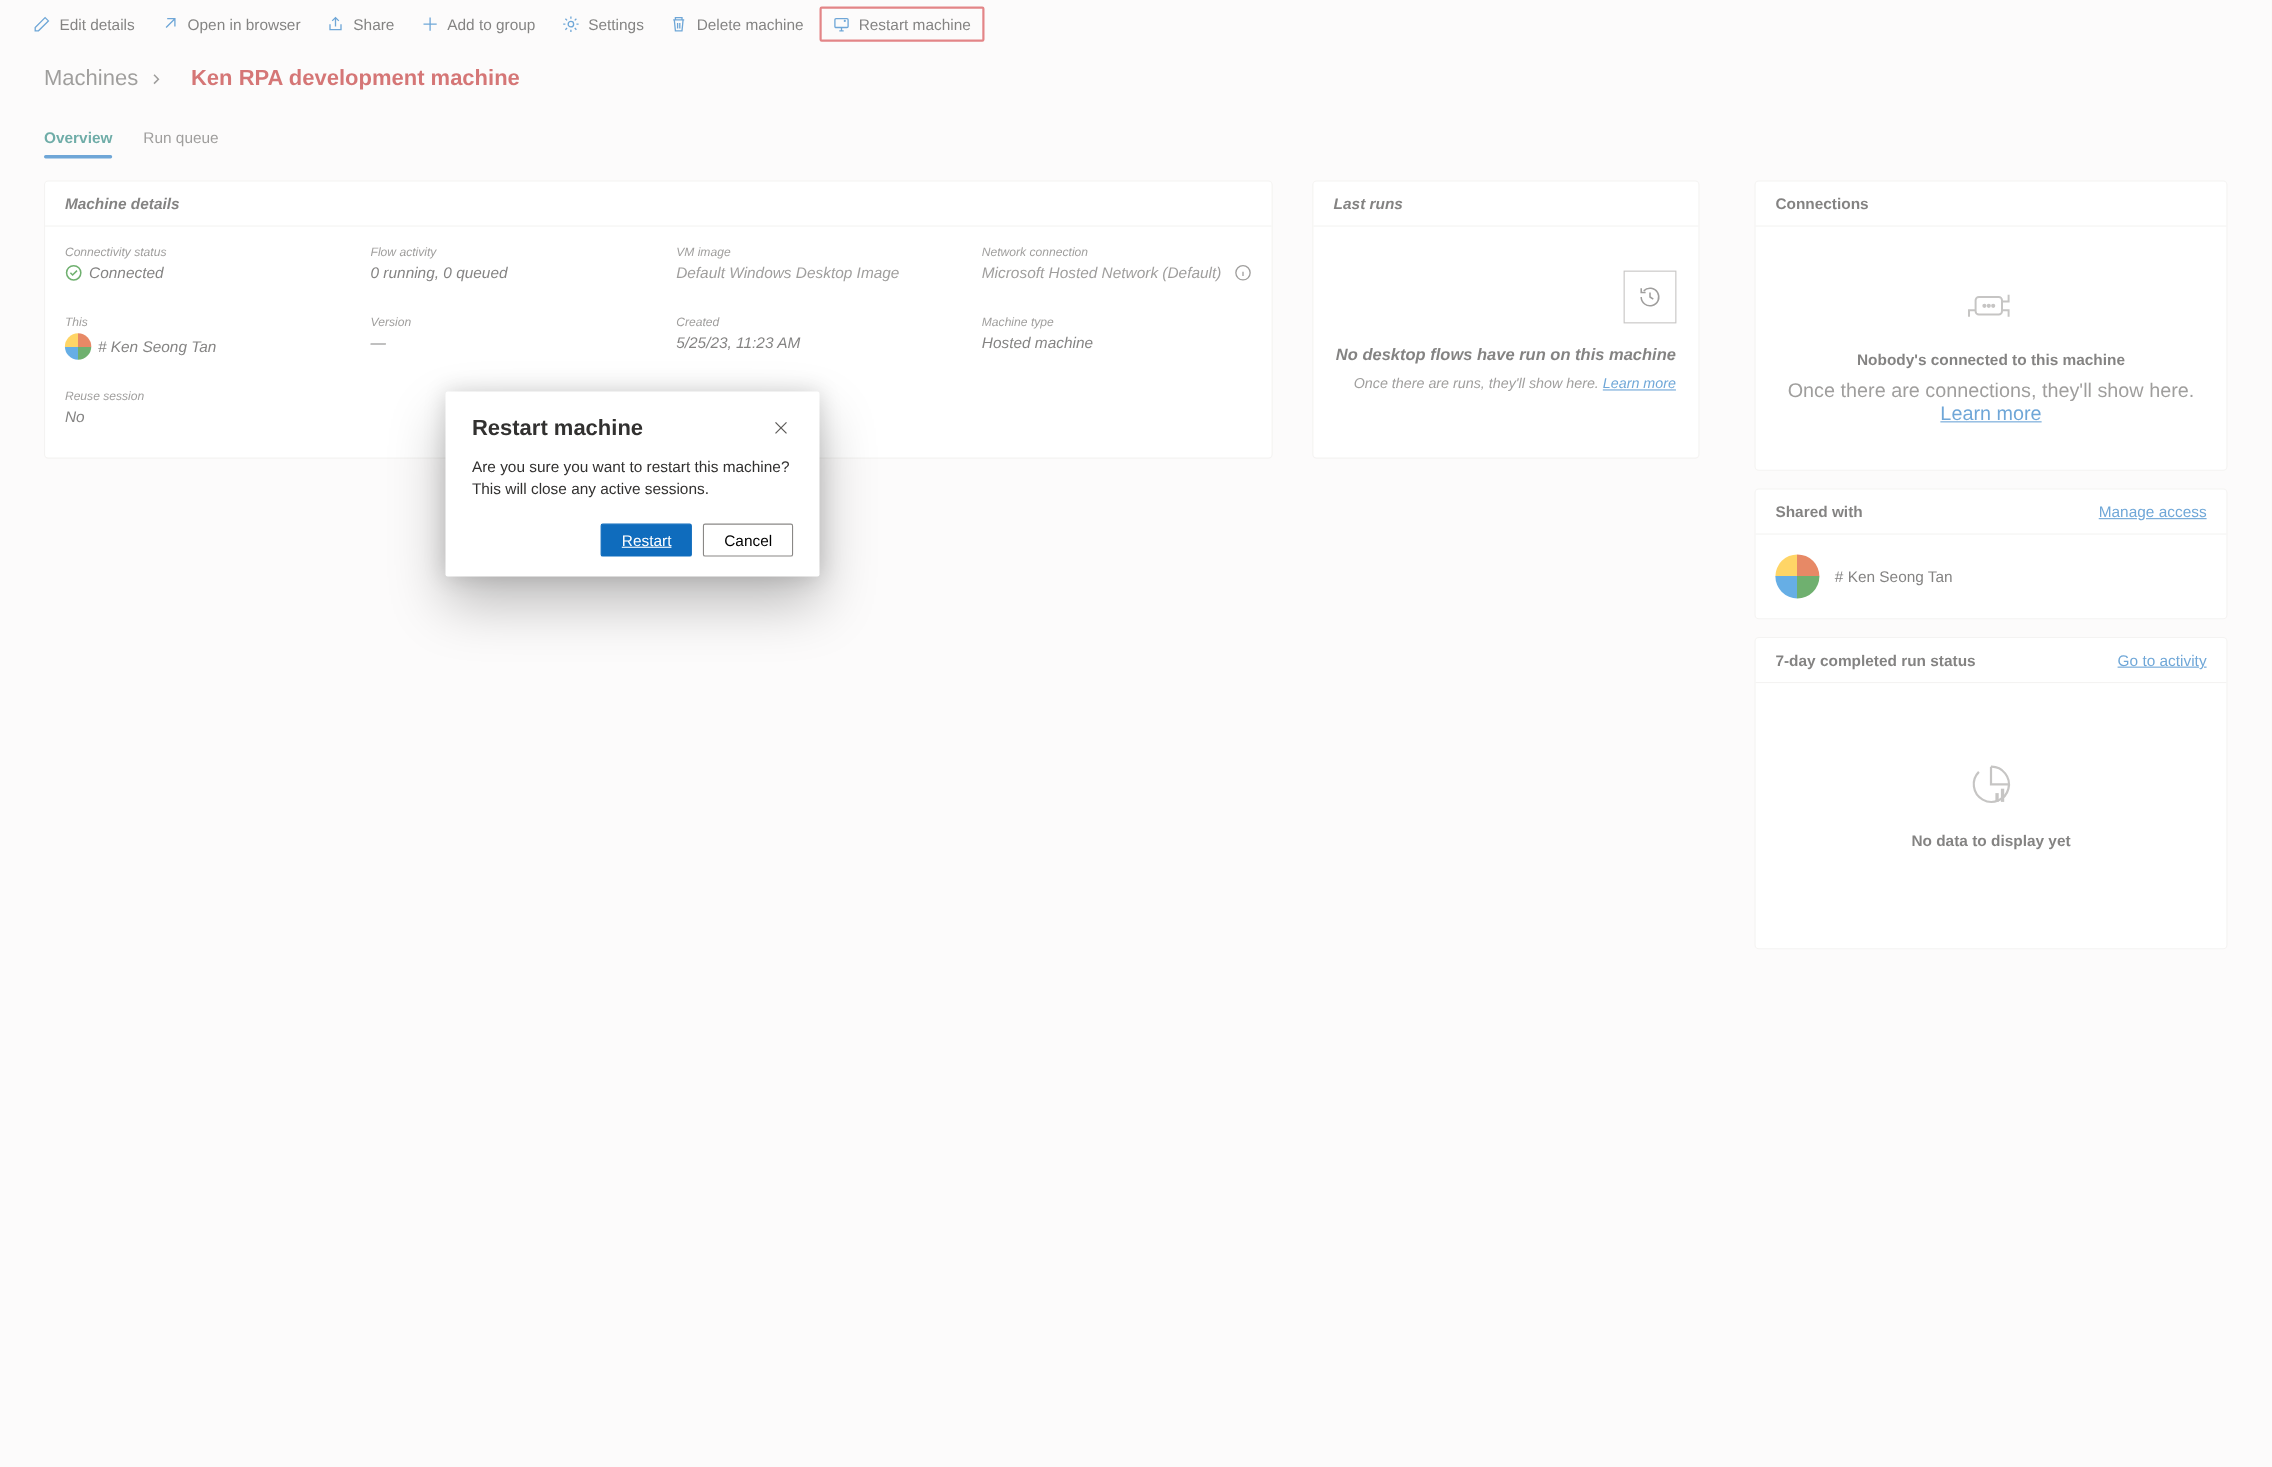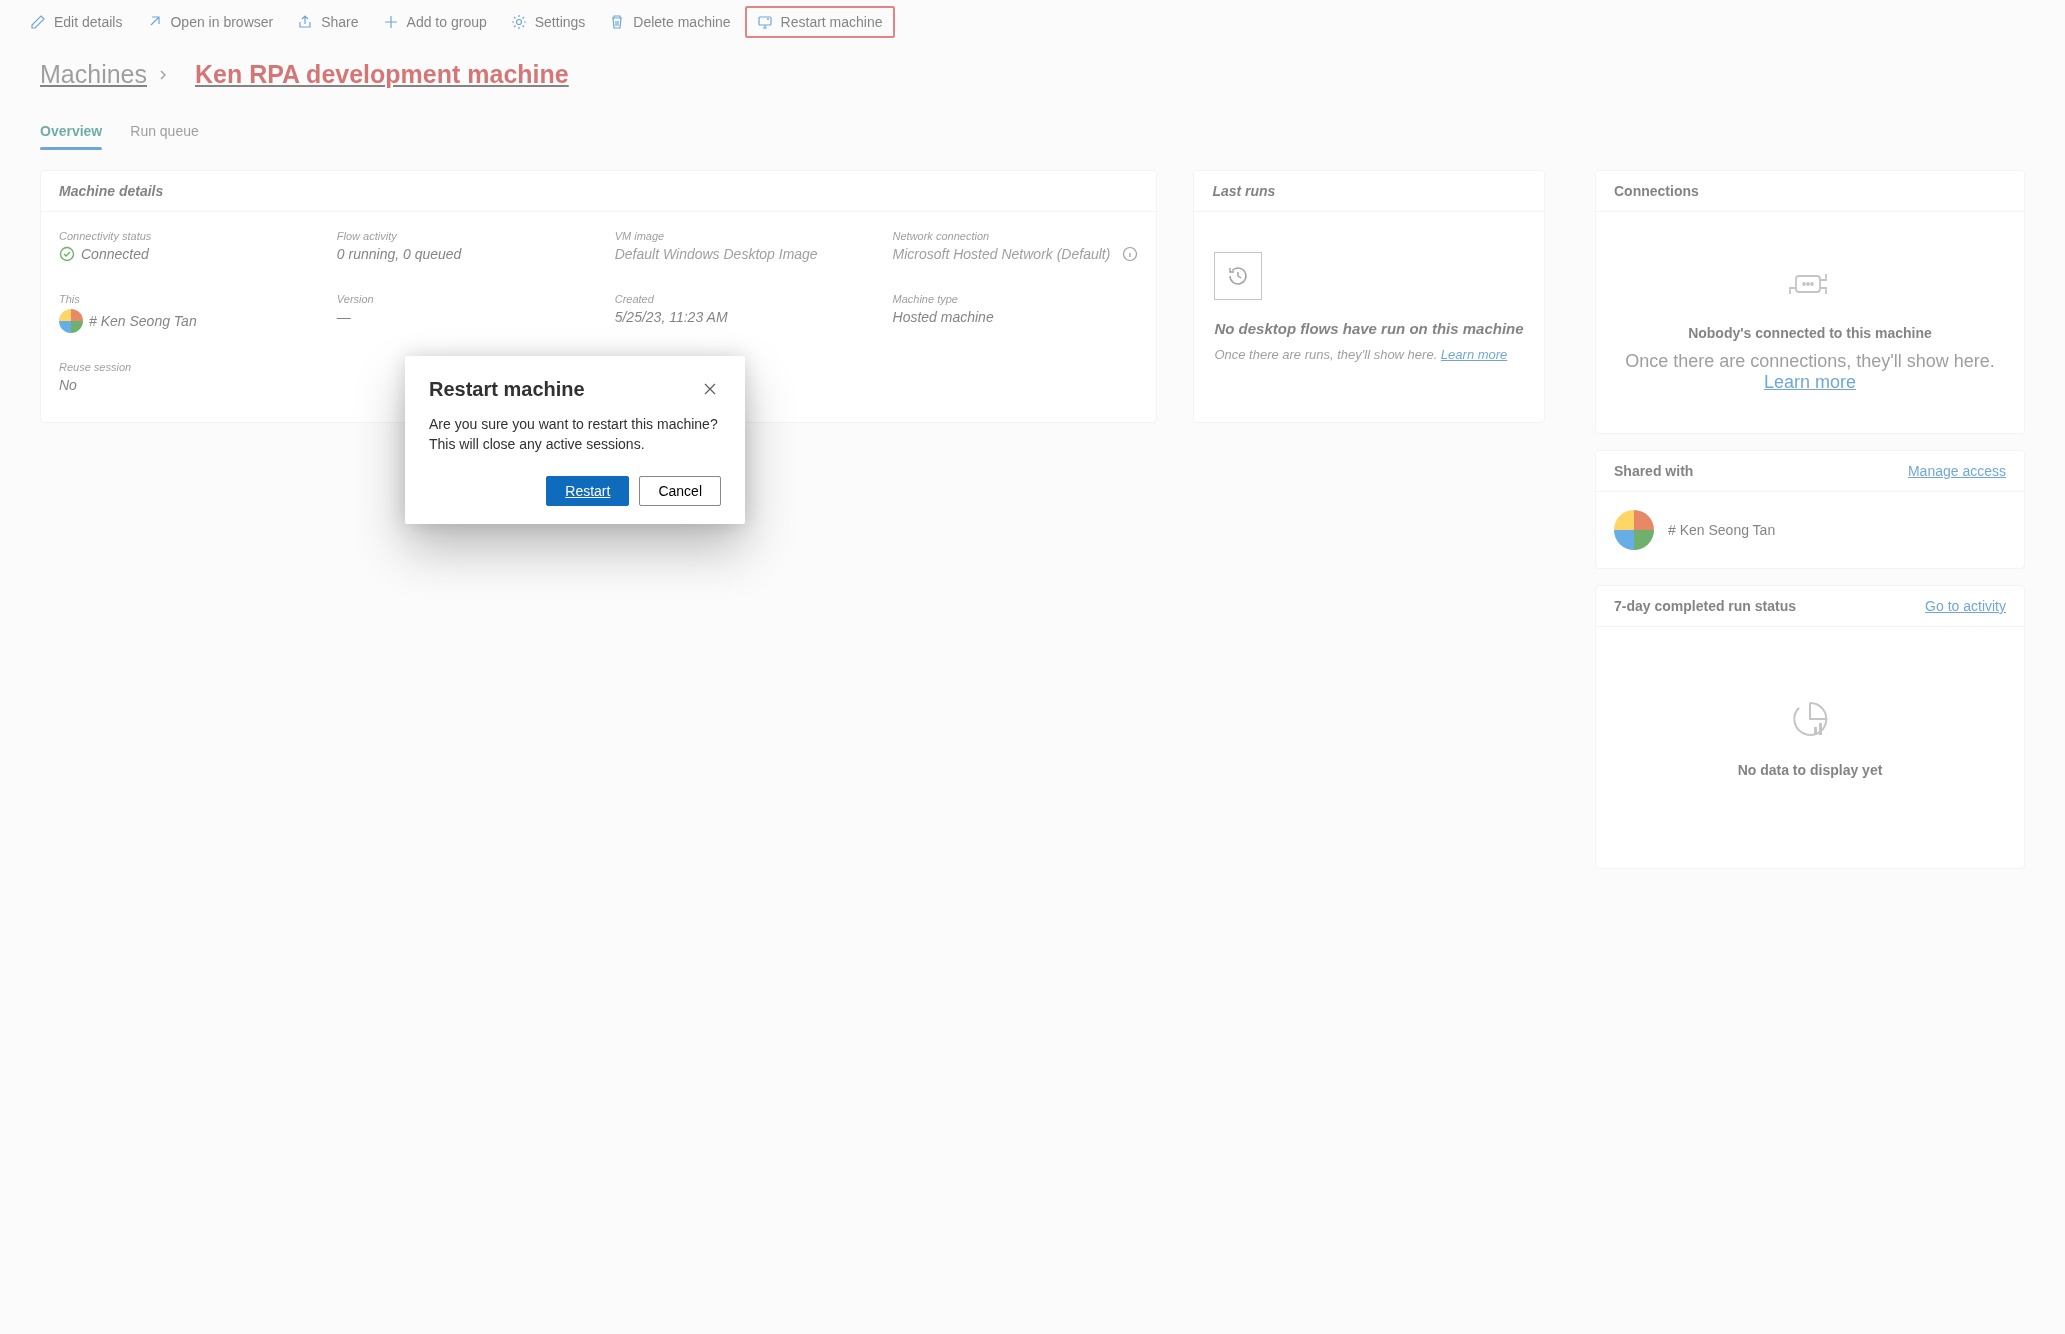--- a/index.html
+++ b/index.html
@@ -7,21 +7,21 @@
   body { position: relative; }
 
   
   .cmdbar { display: flex; align-items: center; height: 44px; padding: 0 20px; gap: 4px; background: #faf9f8; }
   .cmd-item { display: inline-flex; align-items: center; gap: 8px; padding: 6px 10px; color: #323130; border-radius: 4px; cursor: pointer; }
   .cmd-item .icon { color: #0f6cbd; }
   .highlight-box { border: 2px solid #d13438; border-radius: 2px; }
 
   
   .page-head { padding: 16px 40px 0 40px; }
-  .breadcrumb { display: flex; align-items: center; gap: 10px; font-size: 25px; text-decoration: underline; }
+  .breadcrumb { display: flex; align-items: center; gap: 10px; font-size: 20px; }
   .breadcrumb .crumb { color: #605e5c; font-weight: 400; }
   .breadcrumb .chev { color: #605e5c; }
   .breadcrumb .title { font-weight: 600; color: #b91c1c; padding-left: 16px; }
 
   
   .tabs { display: flex; gap: 28px; margin-top: 28px; border-bottom: 1px solid transparent; }
   .tab { padding: 6px 0 10px 0; color: #605e5c; cursor: pointer; position: relative; }
   .tab.active { color: #0f766e; font-weight: 600; }
   .tab.active::after { content: ""; position: absolute; left: 0; right: 0; bottom: -1px; height: 3px; background: #0f6cbd; border-radius: 2px; }
 
@@ -42,21 +42,21 @@
   .detail-value { color: #323130; }
   .status-line { display: inline-flex; align-items: center; gap: 6px; }
   .status-ok { color: #107c10; }
 
   .avatar-circle { width: 24px; height: 24px; border-radius: 50%; display: inline-block; vertical-align: middle; margin-right: 6px; background: conic-gradient(#d83b01 0 90deg, #107c10 90deg 180deg, #0078d4 180deg 270deg, #ffb900 270deg); position: relative; }
   .avatar-circle.big { width: 40px; height: 40px; margin-right: 14px; }
 
   .info-icon { color: #605e5c; }
 
   
-  .empty-state { text-align: left; padding: 40px 20px 60px 20px; }
+  .empty-state { text-align: right; padding: 40px 20px 60px 20px; }
   .empty-icon { display: inline-flex; width: 48px; height: 48px; border: 1px solid #a19f9d; align-items: center; justify-content: center; margin-bottom: 20px; color: #605e5c; }
   .empty-title { font-weight: 600; margin-bottom: 10px; font-size: 15px; }
   .empty-sub { color: #605e5c; font-size: 13px; }
   .empty-sub a, .link { color: #0f6cbd; text-decoration: underline; cursor: pointer; }
 
   
   .conn-empty { text-align: center; padding: 50px 20px 40px 20px; }
   .conn-empty-icon { color: #a19f9d; margin-bottom: 20px; display:inline-block; }
   .conn-empty-title { font-weight: 600; margin-bottom: 10px; }
   .conn-empty-sub { color: #605e5c; font-size: 18px; }

